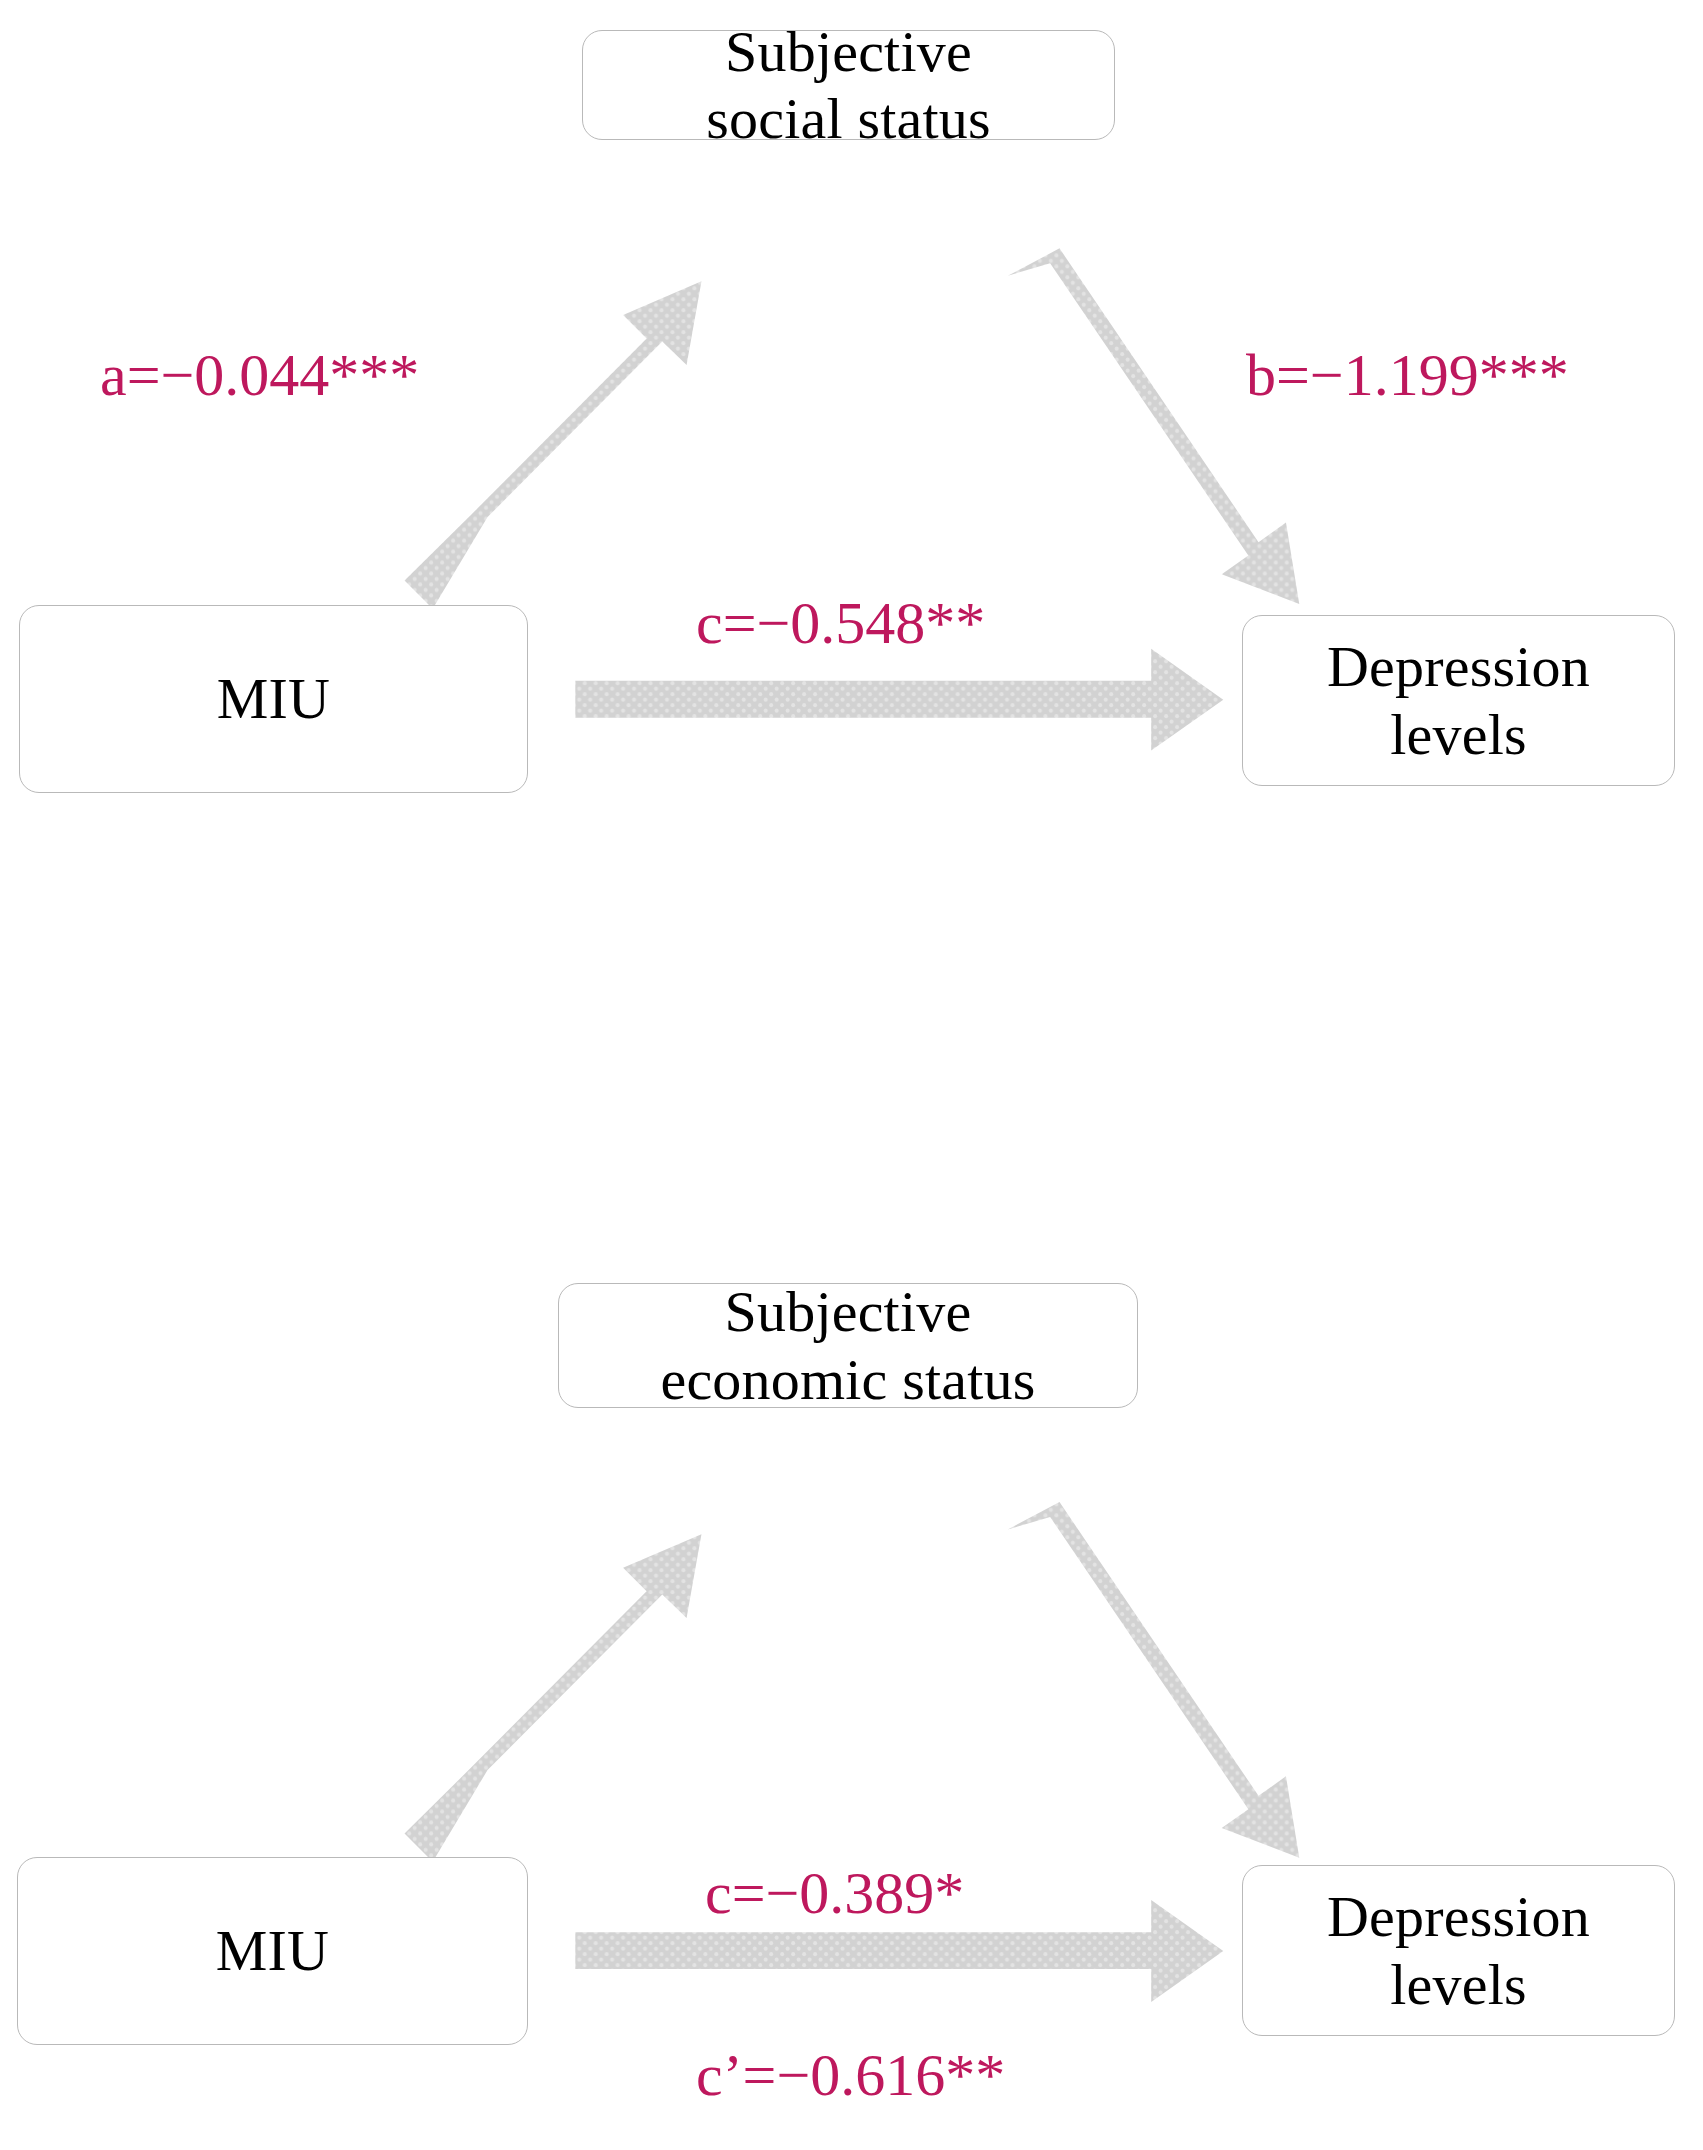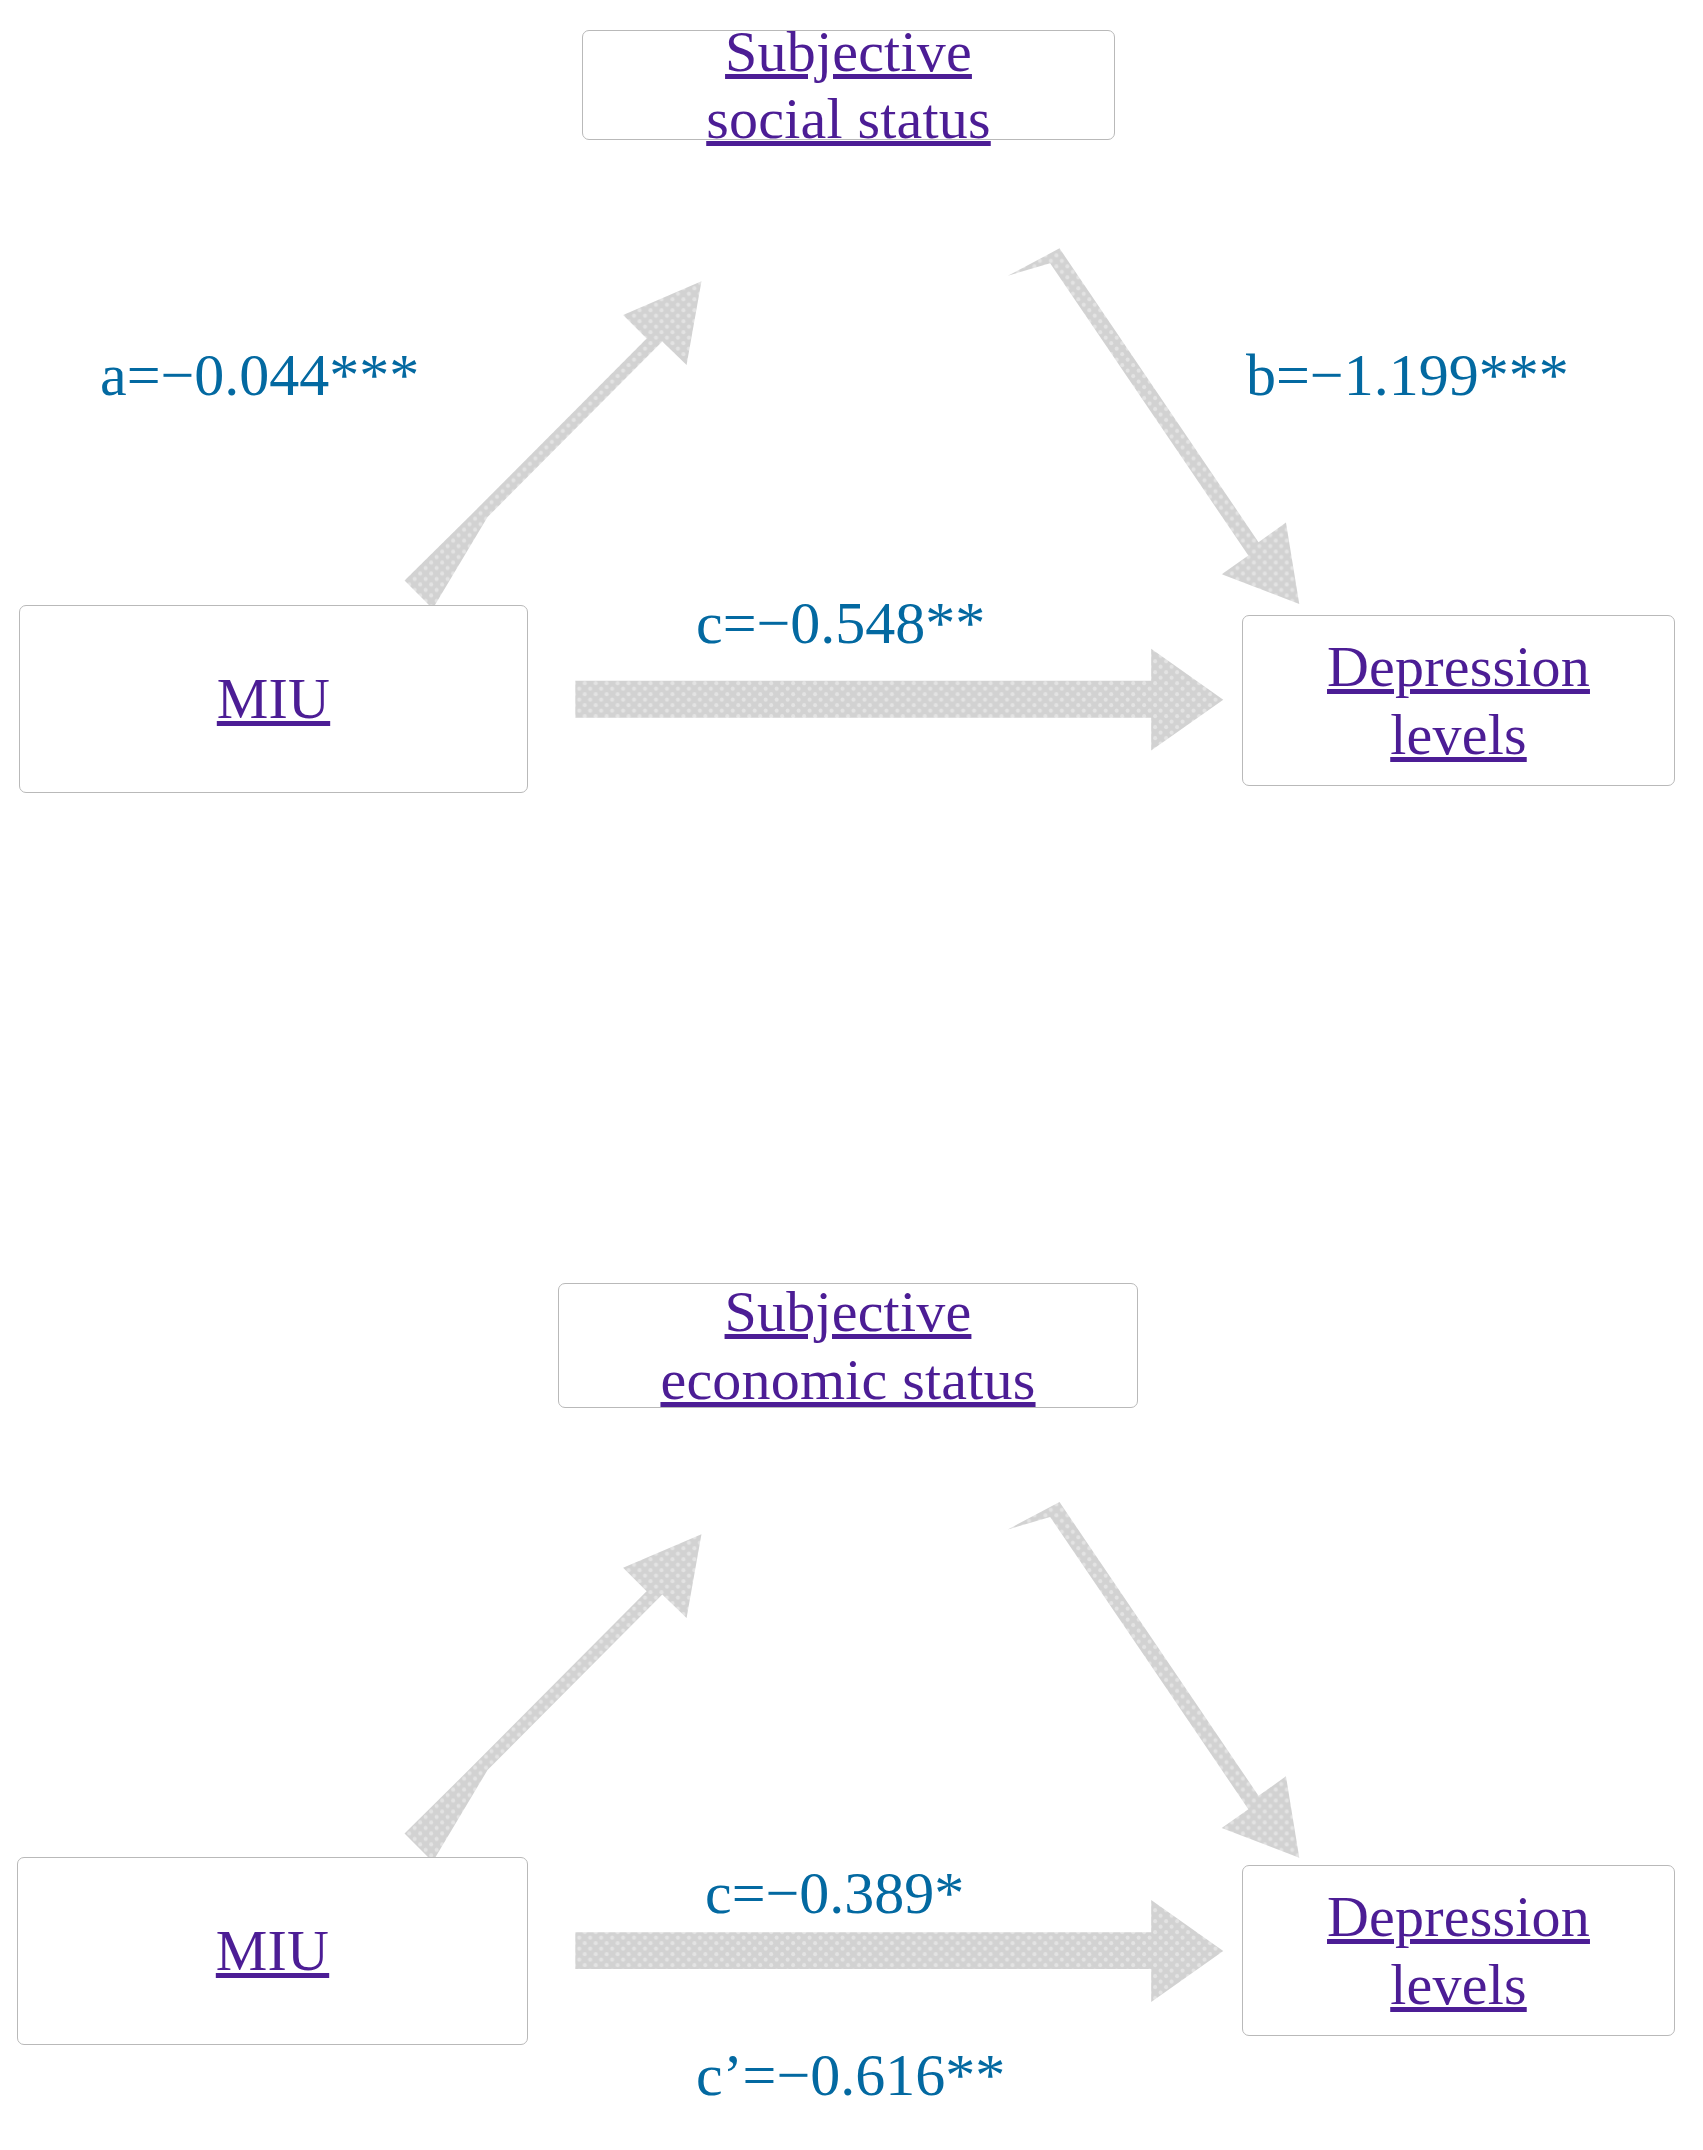--- a/index.html
+++ b/index.html
@@ -32,29 +32,28 @@
     width: 1703px;
     height: 912px;
     pointer-events: none;
   }
 
   .node-box {
     position: absolute;
     box-sizing: border-box;
     background: #ffffff;
     border: 1.6px solid #b9b9b9;
-    border-radius: 7px;
+    border-radius: 20px;
     display: flex;
     align-items: center;
     justify-content: center;
     text-align: center;
-    color: #4c1d95;
+    color: #000000;
     line-height: 1.16;
     letter-spacing: 0.2px;
-    text-decoration: underline;
   }
   .node-label {
     display: block;
     white-space: pre-line;
     padding: 0 9.4px;
   }
 
   
   .box-mediator-top {
     left: 582px; top: 30px;
@@ -84,21 +83,21 @@
     font-size: 58px;
   }
   .box-outcome-bot {
     left: 1242px; top: 627px;
     width: 433px; height: 171px;
     font-size: 58px;
   }
 
   .edge-label {
     position: absolute;
-    color: #0369a1;
+    color: #be185d;
     font-size: 60px;
     white-space: nowrap;
     line-height: 1;
   }
 
   
   .lbl-a-top  { left: 100px;  top: 345px; }
   .lbl-b-top  { left: 1246px; top: 345px; }
   .lbl-c-top  { left: 696px;  top: 593px; }
   .lbl-cp-top { left: 696px;  top: 792px; }

